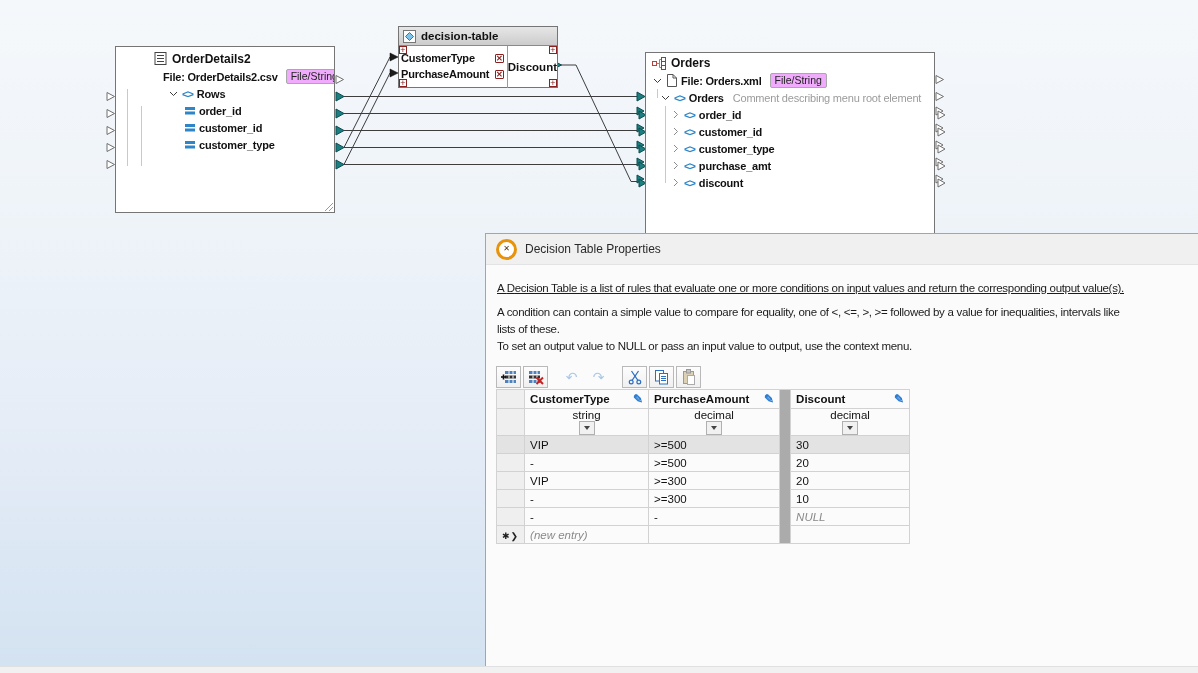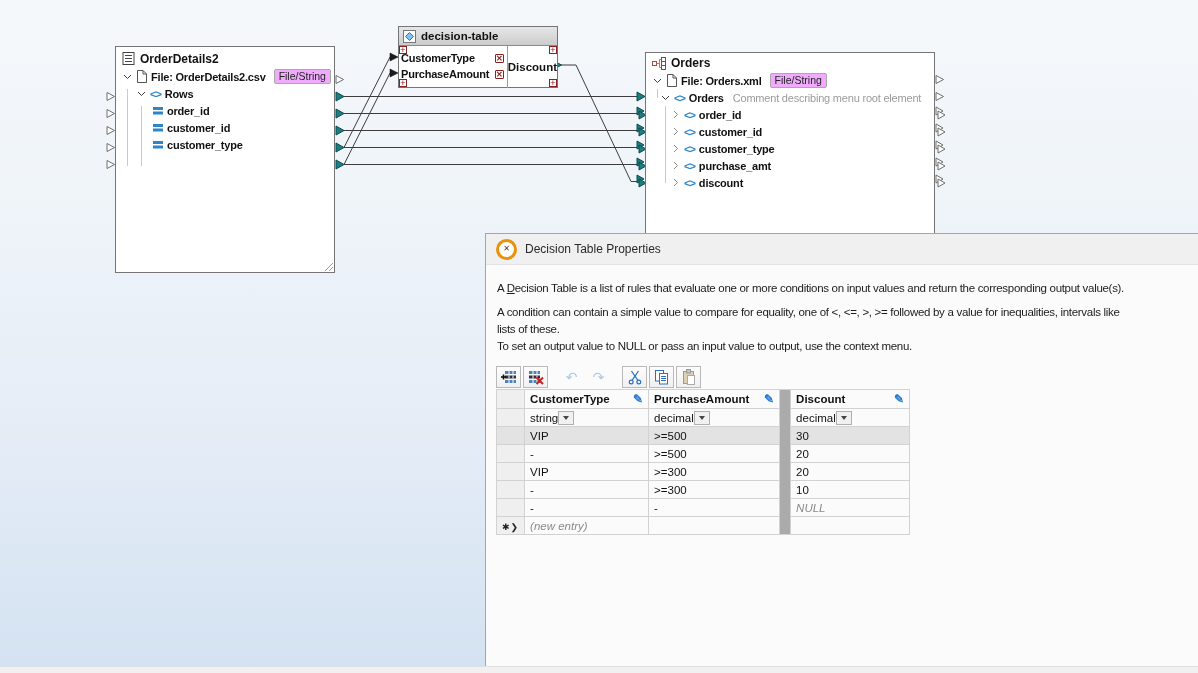--- a/index.html
+++ b/index.html
@@ -16,21 +16,21 @@
 
   
   .comp{position:absolute;background:#fff;border:1px solid #757575;box-sizing:border-box;z-index:5;}
   .comp-title{display:flex;align-items:center;gap:5px;font-size:12px;font-weight:bold;padding:4px 6px 2px 6px;}
   .trow{display:flex;align-items:center;gap:4px;height:17px;font-size:11px;font-weight:bold;letter-spacing:-.2px;white-space:nowrap;overflow:hidden;}
   .badge{border:1px solid #a9a9a9;background:#f0abfc;border-radius:2px;font-size:10.5px;font-weight:normal;letter-spacing:0;padding:0 4px;line-height:13px;margin-left:4px;color:#222;}
   .elem-ic{color:#2e86c8;font-weight:bold;font-size:11px;letter-spacing:-1px;}
   .comment{color:#9b9b9b;font-weight:normal;font-size:11px;margin-left:5px;}
   .guide{position:absolute;width:1px;background:#c9c9c9;}
 
-  .comp-src{left:115px;top:46px;width:220px;height:227px;}
+  .comp-src{left:115px;top:46px;width:220px;height:167px;padding-left:32px;}
   .comp-src .comp-title{height:21px;box-sizing:border-box;}
   .comp-tgt{left:645px;top:52px;width:290px;height:181px;border-bottom:none;}
   .comp-tgt .comp-title{height:19px;padding-top:3px;box-sizing:border-box;}
 
   .pad-file{padding-left:7px;}
   .pad-root{padding-left:21px;}
   .pad-field{padding-left:37px;}
   .pad-root-t{padding-left:15px;}
   .pad-field-t{padding-left:25px;}
 
@@ -66,21 +66,21 @@
   .tbtn--flat{border-color:transparent;background:transparent;}
   .glyph-undo{font-size:14px;color:#a9c7e8;line-height:14px;}
   .sp{width:9px;}
 
   .dtbl{border-collapse:collapse;position:absolute;left:10px;top:155px;table-layout:fixed;}
   .dtbl td,.dtbl th{border:1px solid #d2d2d2;height:18px;padding:0 5px;font-size:11.5px;
                     font-weight:normal;text-align:left;white-space:nowrap;overflow:hidden;box-sizing:border-box;}
   .dtbl th{font-weight:bold;height:19px;}
   .rh{background:#efefef;padding:0 2px;text-align:center;}
   .sep{background:#ababab;border-color:#9b9b9b;padding:0;}
-  .cellflex{display:flex;align-items:center;}
+  .cellflex{display:flex;align-items:center;justify-content:space-between;flex-direction:column;}
   .dd{width:16px;height:14px;background:#f1f1f1;border:1px solid #b0b0b0;box-sizing:border-box;
       display:flex;align-items:center;justify-content:center;flex:0 0 auto;}
   .caret{width:0;height:0;border-left:3px solid transparent;border-right:3px solid transparent;border-top:4px solid #444;}
   .pencil{float:right;color:#2b7cd3;font-size:12px;line-height:12px;}
   tr.sel td{background:#e3e3e3;}
   td.c-sel{background:#cbcbcb;}
   .ital{font-style:italic;color:#8a8a8a;}
   .star{font-size:9px;color:#222;letter-spacing:1px;}
 
   .bottom-strip{position:absolute;left:0;bottom:0;width:1198px;height:7px;background:#f1f1f2;
@@ -308,21 +308,21 @@
       <span>discount</span>
     </div>
   </div>
 
   <div class="panel">
     <div class="panel-title">
       <span class="donut">✕</span>
       <span>Decision Table Properties</span>
     </div>
 
-    <div class="para" style="top:46px;"><span>A </span><span class="mnemonic">D</span><span>ecision Table is a list of rules that evaluate one or more conditions on input values and return the corresponding output value(s).</span></div>
+    <div class="para" style="top:46px;text-decoration:underline;"><span>A </span><span class="mnemonic">D</span><span>ecision Table is a list of rules that evaluate one or more conditions on input values and return the corresponding output value(s).</span></div>
     <div class="para" style="top:70px;">
       <div>A condition can contain a simple value to compare for equality, one of &lt;, &lt;=, &gt;, &gt;= followed by a value for inequalities, intervals like</div>
       <div>lists of these.</div>
     </div>
     <div class="para" style="top:104px;">To set an output value to NULL or pass an input value to output, use the context menu.</div>
 
     <div class="toolbar">
       <div class="tbtn">
         <svg width="16" height="16">
           <rect x="4" y="2" width="11" height="3" fill="#4f81bd"></rect>

